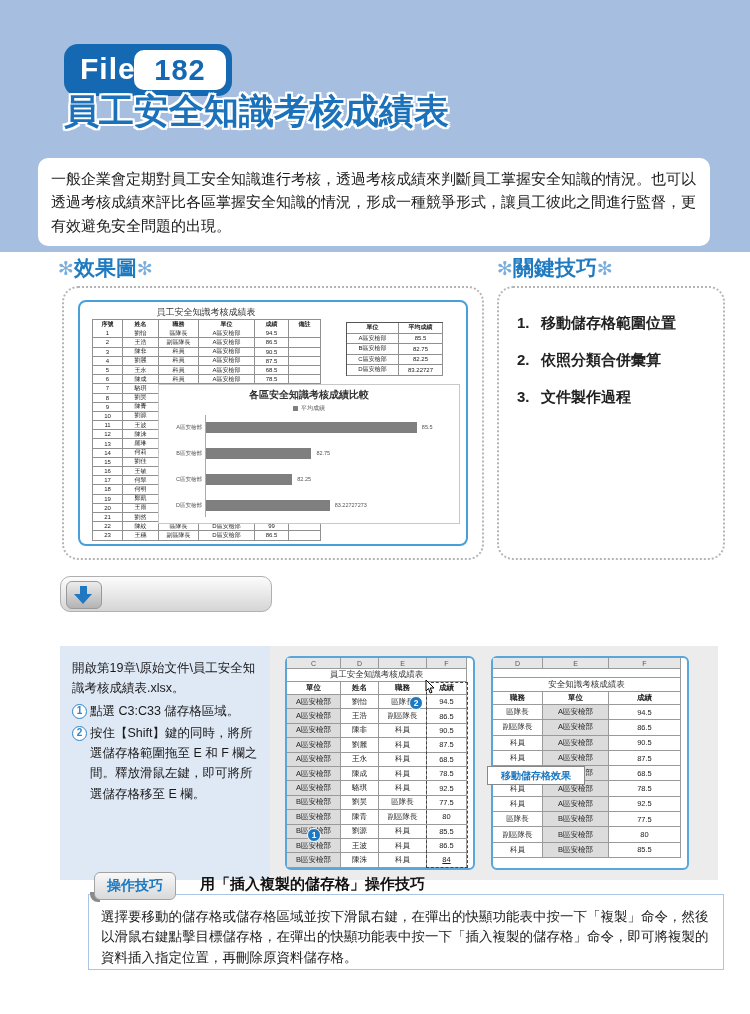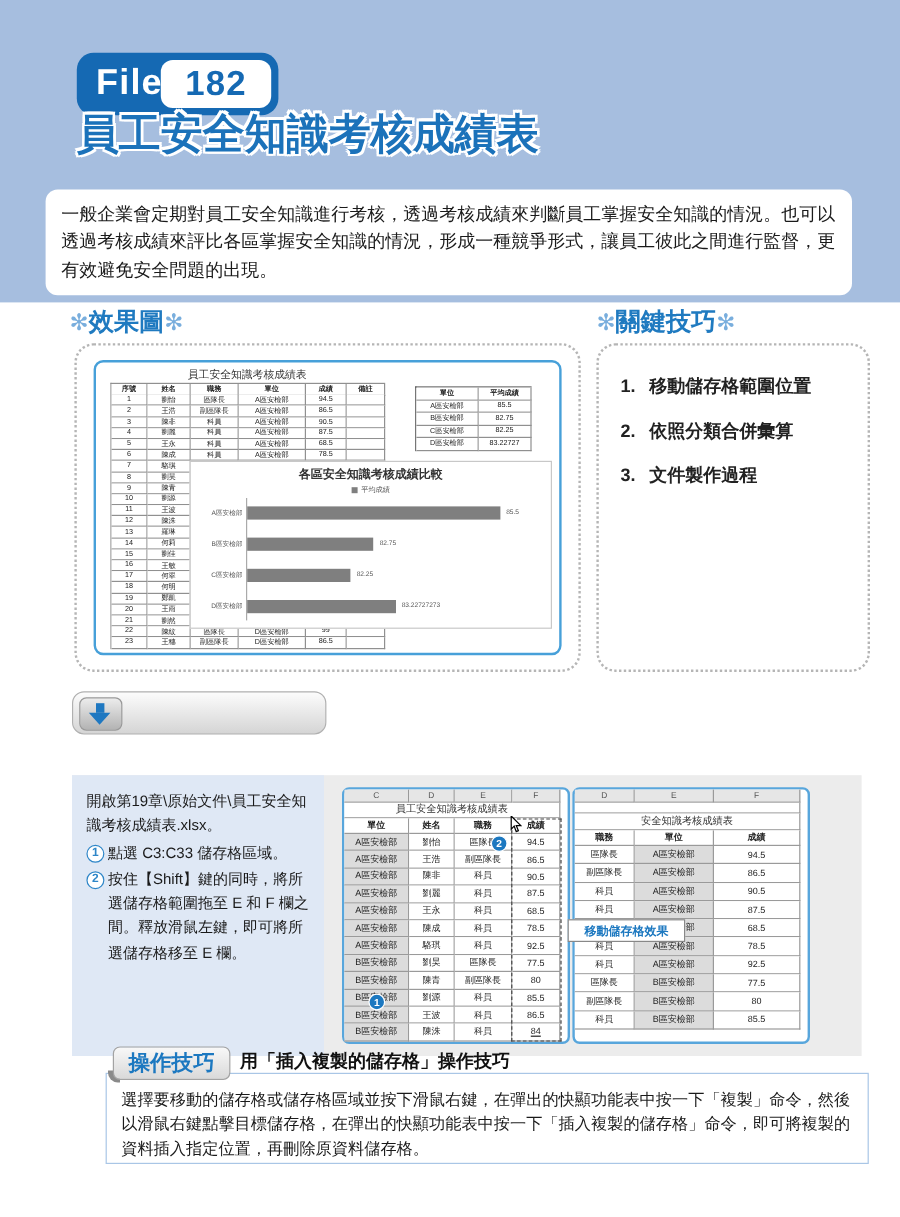--- a/index.html
+++ b/index.html
@@ -59,42 +59,42 @@
             color:#fff;font-size:15px;font-weight:bold;line-height:30px;padding-left:12px;box-sizing:border-box;margin-top:40px;}
   
   .step-content{position:absolute;left:60px;top:646px;width:630px;height:234px;background:#ececec;padding-left:28px;}
   .left-panel{position:absolute;left:0;top:0;width:210px;height:234px;background:#dfe8f5;box-sizing:border-box;
               padding:12px 10px 0 12px;font-size:12.5px;line-height:1.62;color:#1a1a1a;}
   .num-circle{display:inline-flex;align-items:center;justify-content:center;width:15px;height:15px;border:1.5px solid #2e86c8;
               border-radius:50%;color:#2e86c8;font-size:10px;font-weight:bold;background:#fff;box-sizing:border-box;flex:none;margin:3px 3px 0 0;}
   .step-item{display:flex;align-items:flex-start;margin-top:2px;}
   .shot{position:absolute;top:10px;height:214px;border:2px solid #58a6dc;border-radius:6px;background:#fff;box-sizing:border-box;overflow:visible;}
   .shot1{left:225px;width:190px;}
-  .shot2{left:417px;width:198px;}
+  .shot2{left:431px;width:198px;}
   .srow{display:flex;}
   .scell{display:flex;align-items:center;justify-content:center;overflow:hidden;white-space:nowrap;
          border-right:1px solid #9a9a9a;border-bottom:1px solid #9a9a9a;box-sizing:border-box;background:#fff;}
   .sheet{position:absolute;left:0;top:0;right:0;}
   .colhead{background:#e6e6e6!important;color:#555;font-size:7px;}
   .shade{background:#dcdcdc!important;}
   .sh-title{justify-content:center;font-size:8.5px;color:#333;}
   .sh-head{font-weight:bold;font-size:7.5px;}
   .sdata{font-size:7.5px;}
   .badge{position:absolute;width:12px;height:12px;border-radius:50%;background:#1c78c0;color:#fff;font-size:8.5px;font-weight:bold;
          display:flex;align-items:center;justify-content:center;z-index:5;border:1px solid #fff;box-sizing:content-box;}
   .dash-col{position:absolute;border:1.5px dashed #444;z-index:4;box-sizing:border-box;}
   .callout{position:absolute;left:-6px;top:108px;width:96px;height:17px;background:#fff;border:1px solid #888;z-index:6;
            display:flex;align-items:center;justify-content:center;font-size:10px;font-weight:bold;color:#1c78c0;}
   .cursor{position:absolute;z-index:6;}
   
   .tips{position:absolute;left:88px;top:872px;width:636px;}
   .tips-box{position:absolute;left:0;top:22px;width:636px;height:76px;border:1px solid #a9c6e6;background:#fff;box-sizing:border-box;
             padding:12px 12px 0 12px;font-size:13.5px;line-height:1.5;color:#1a1a1a;}
   .tips-tab{position:absolute;left:6px;top:0;height:26px;padding:0 12px;border:1px solid #a3a3a3;border-radius:6px;
-            background:linear-gradient(#f8f8f8,#d9d9d9);display:flex;align-items:center;font-size:18px;font-weight:bold;color:#1c78c0;z-index:2;}
+            background:linear-gradient(#f8f8f8,#d9d9d9);display:flex;align-items:center;font-size:14px;font-weight:bold;color:#1c78c0;z-index:2;}
   .tips-fold{position:absolute;left:2px;top:20px;width:10px;height:10px;background:#8a8a8a;border-radius:0 0 0 8px;z-index:1;}
   .tips-title{position:absolute;left:112px;top:3px;font-size:15px;font-weight:bold;color:#111;z-index:2;}
 </style>
 </head>
 <body>
 
 <div class="page">
 
   <div class="hero">
     <div class="file-badge">

